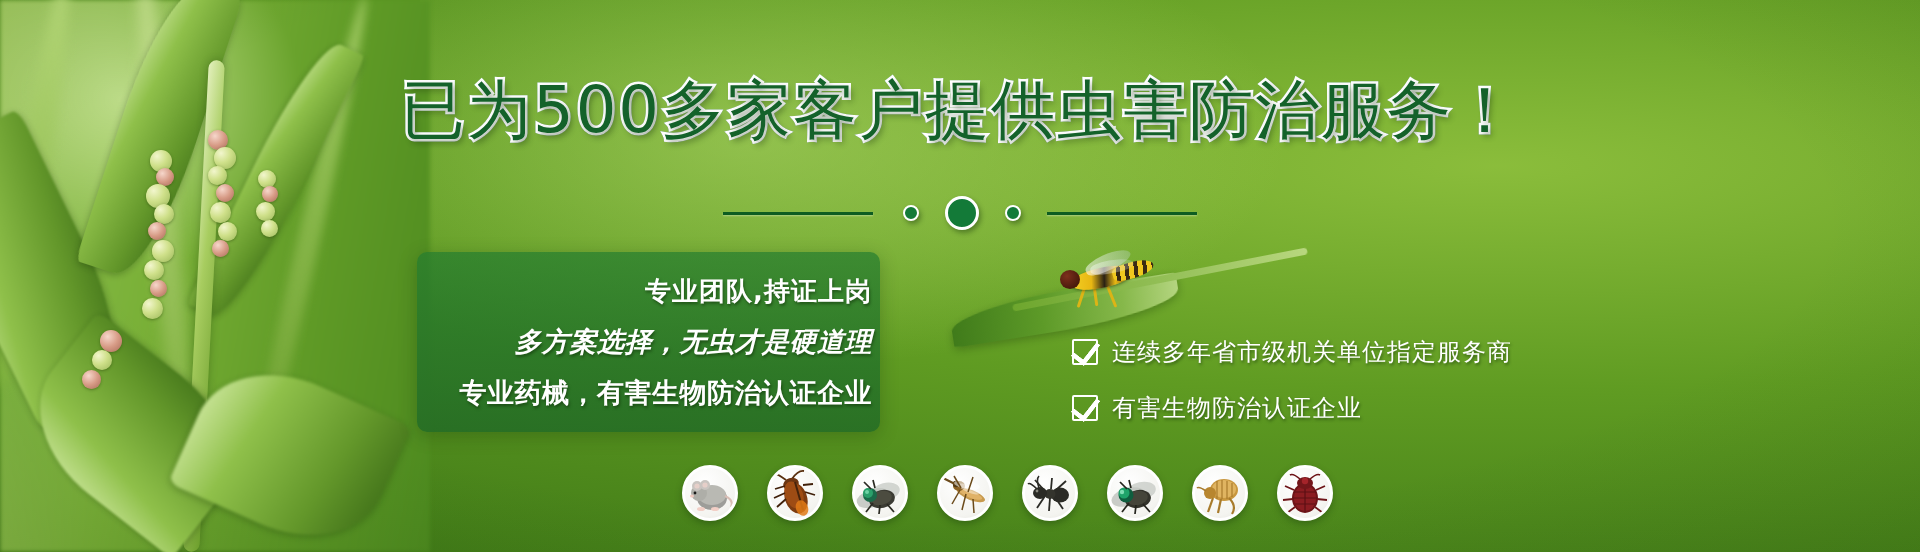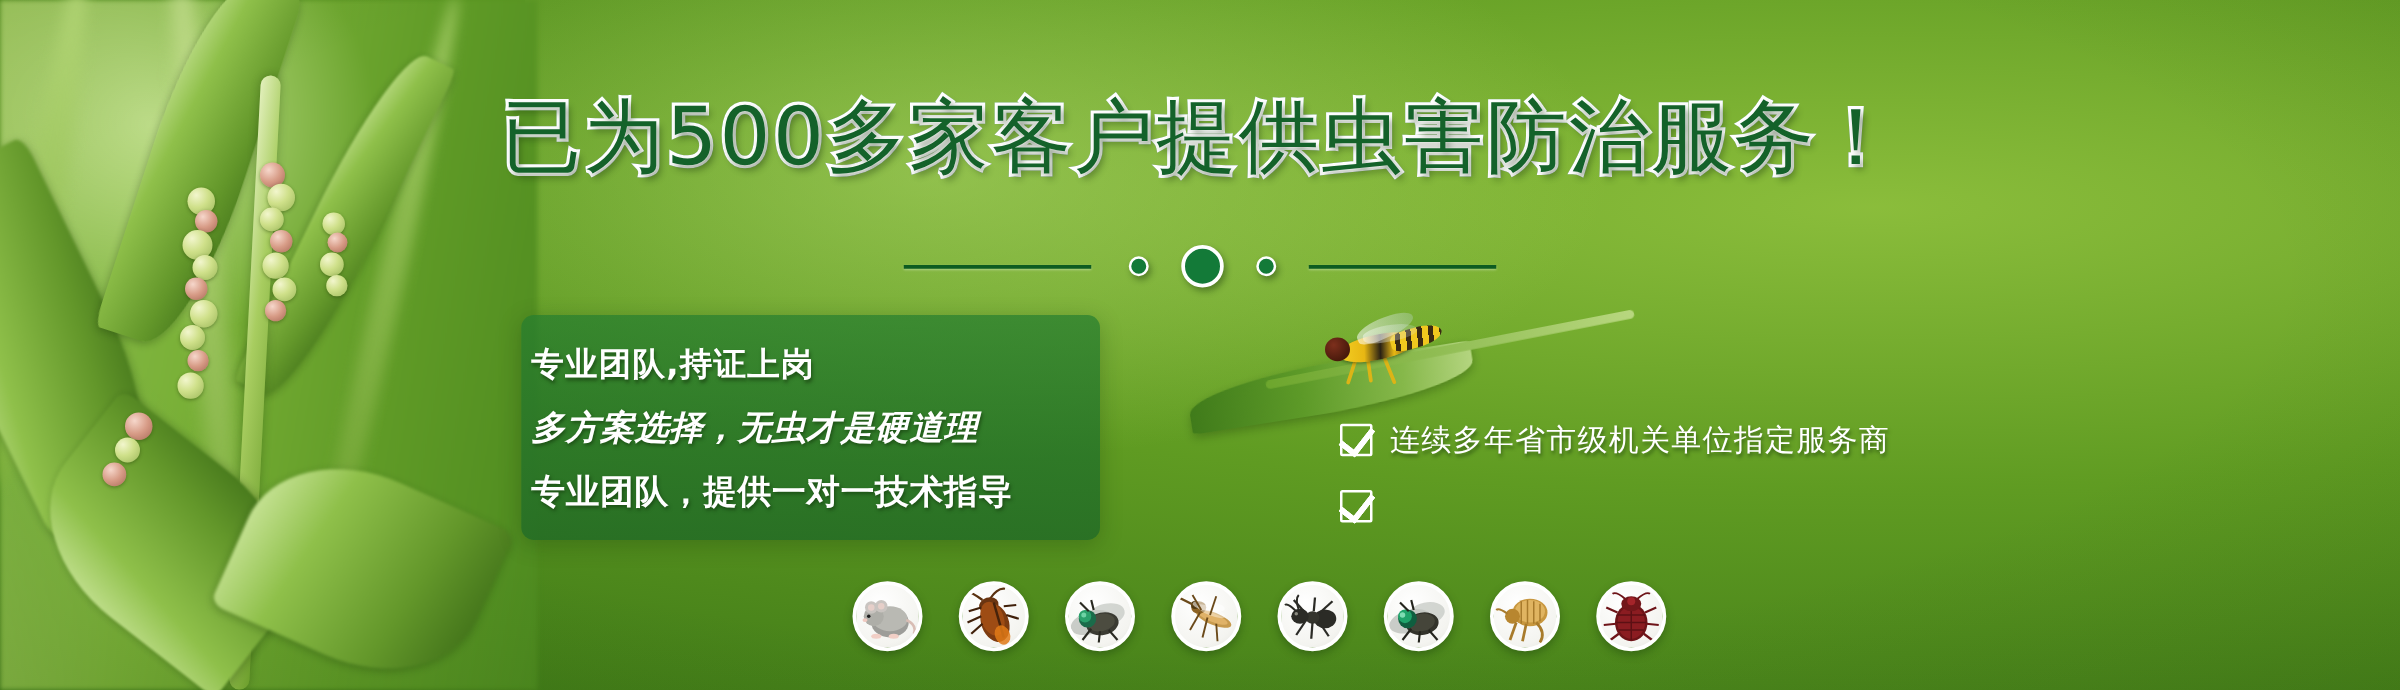--- a/index.html
+++ b/index.html
@@ -121,21 +121,21 @@
   .orn-line.left{ margin-right:4px; }
 
   
   .panel{
     position:absolute; left:417px; top:252px;
     width:463px; height:180px;
     background:linear-gradient(180deg, rgba(36,124,46,.72), rgba(30,104,38,.78));
     border-radius:10px 10px 10px 10px;
     box-shadow:0 4px 18px rgba(15,45,8,.25);
     display:flex; flex-direction:column;
-    align-items:flex-start; justify-content:center;
+    align-items:flex-end; justify-content:center;
     gap:15px;
     padding:10px 8px;
   }
   .panel-line{
     color:#ffffff; font-weight:700; white-space:nowrap;
     text-shadow:1px 2px 3px rgba(12,40,6,.55);
   }
   .panel-line.pl1{ font-size:26px; letter-spacing:1px; }
   .panel-line.pl2{ font-size:27px; letter-spacing:.5px;font-style:italic; }
   .panel-line.pl3{ font-size:27px; letter-spacing:.5px; }
@@ -308,30 +308,31 @@
     <div class="body"></div>
     <div class="abdomen"></div>
     <div class="wing"></div>
     <div class="wing2"></div>
     <div class="head"></div>
   </div>
 
   <div class="panel">
     <div class="panel-line pl1">专业团队,持证上岗</div>
     <div class="panel-line pl2">多方案选择，无虫才是硬道理</div>
-    <div class="panel-line pl3">专业团队，提供一对一技术指导</div>
+    <div class="panel-line pl3">专业药械，有害生物防治认证企业</div>
   </div>
 
   <div class="checklist">
     <div class="check-row">
       <span class="check-box"></span>
       <span class="check-text">连续多年省市级机关单位指定服务商</span>
     </div>
     <div class="check-row">
       <span class="check-box"></span>
+      <span class="check-text">有害生物防治认证企业</span>
     </div>
   </div>
 
   <div class="pests">
 
     <div class="pest">
       <svg width="50" height="50" viewBox="0 0 50 50">
         <ellipse cx="27" cy="30" rx="15" ry="12" fill="#9d9d99"></ellipse>
         <ellipse cx="27" cy="27" rx="14" ry="10" fill="#b9b9b3"></ellipse>
         <circle cx="14" cy="25" r="8" fill="#aeaea8"></circle>

